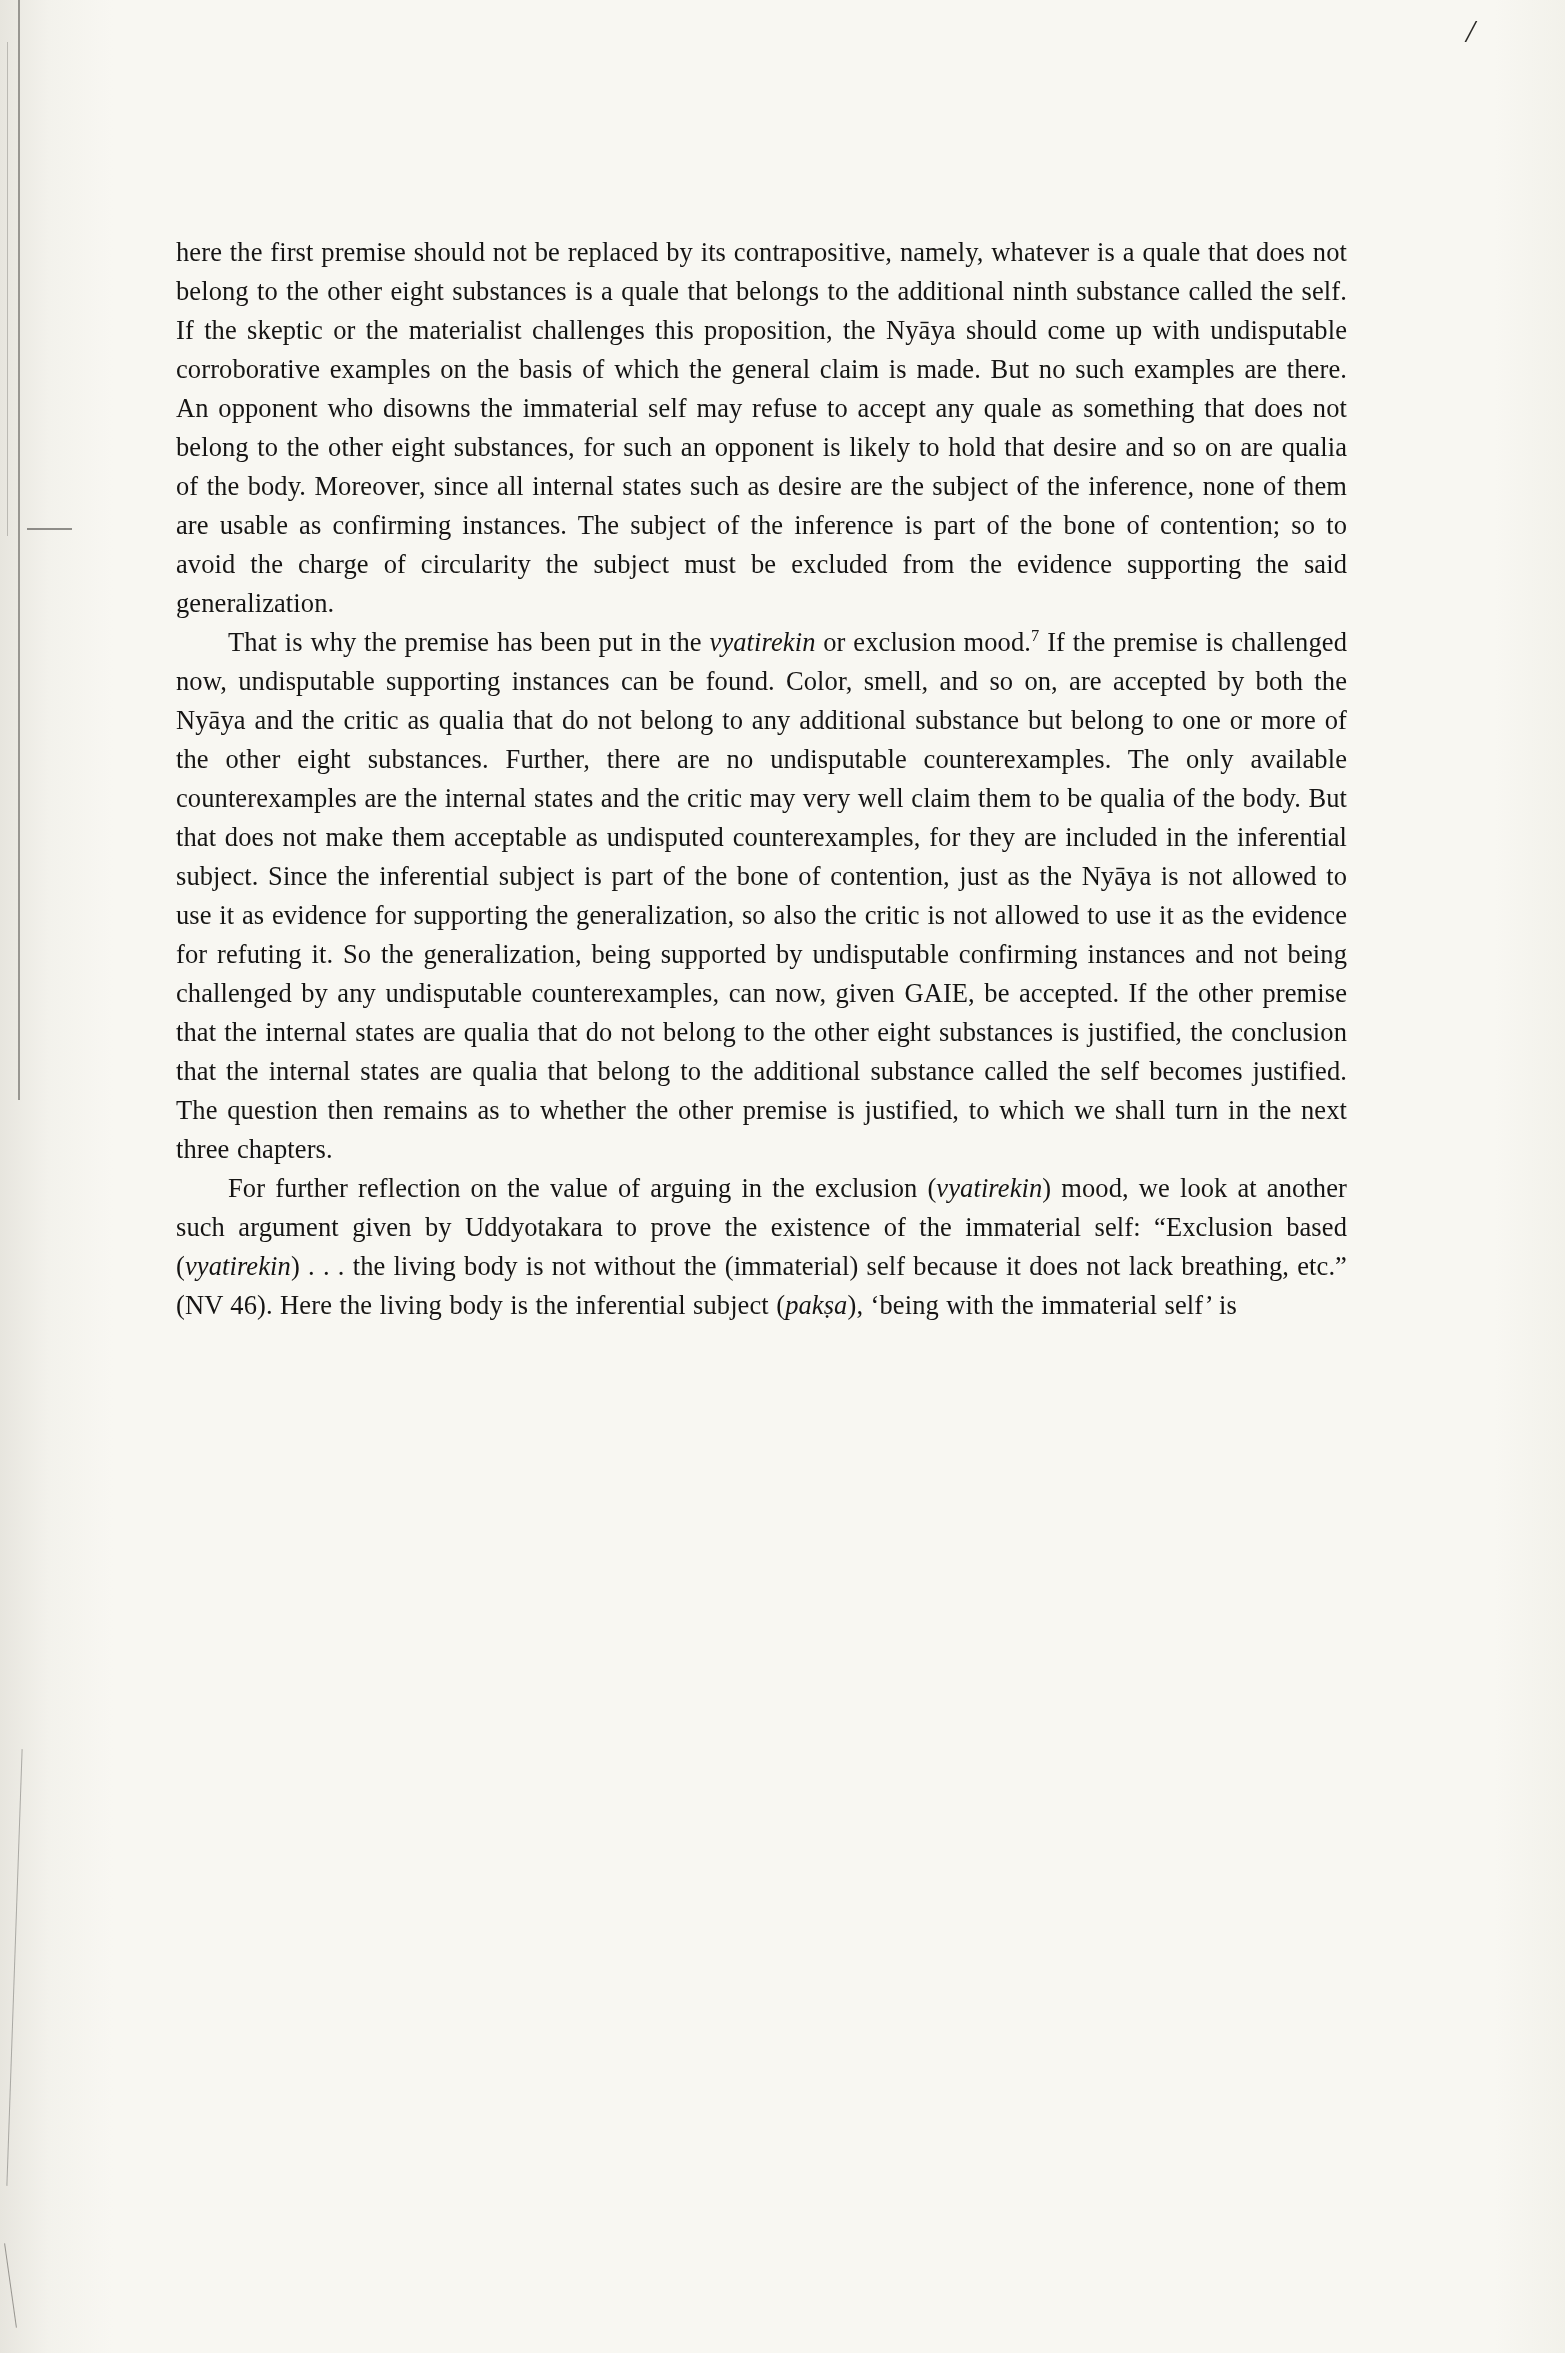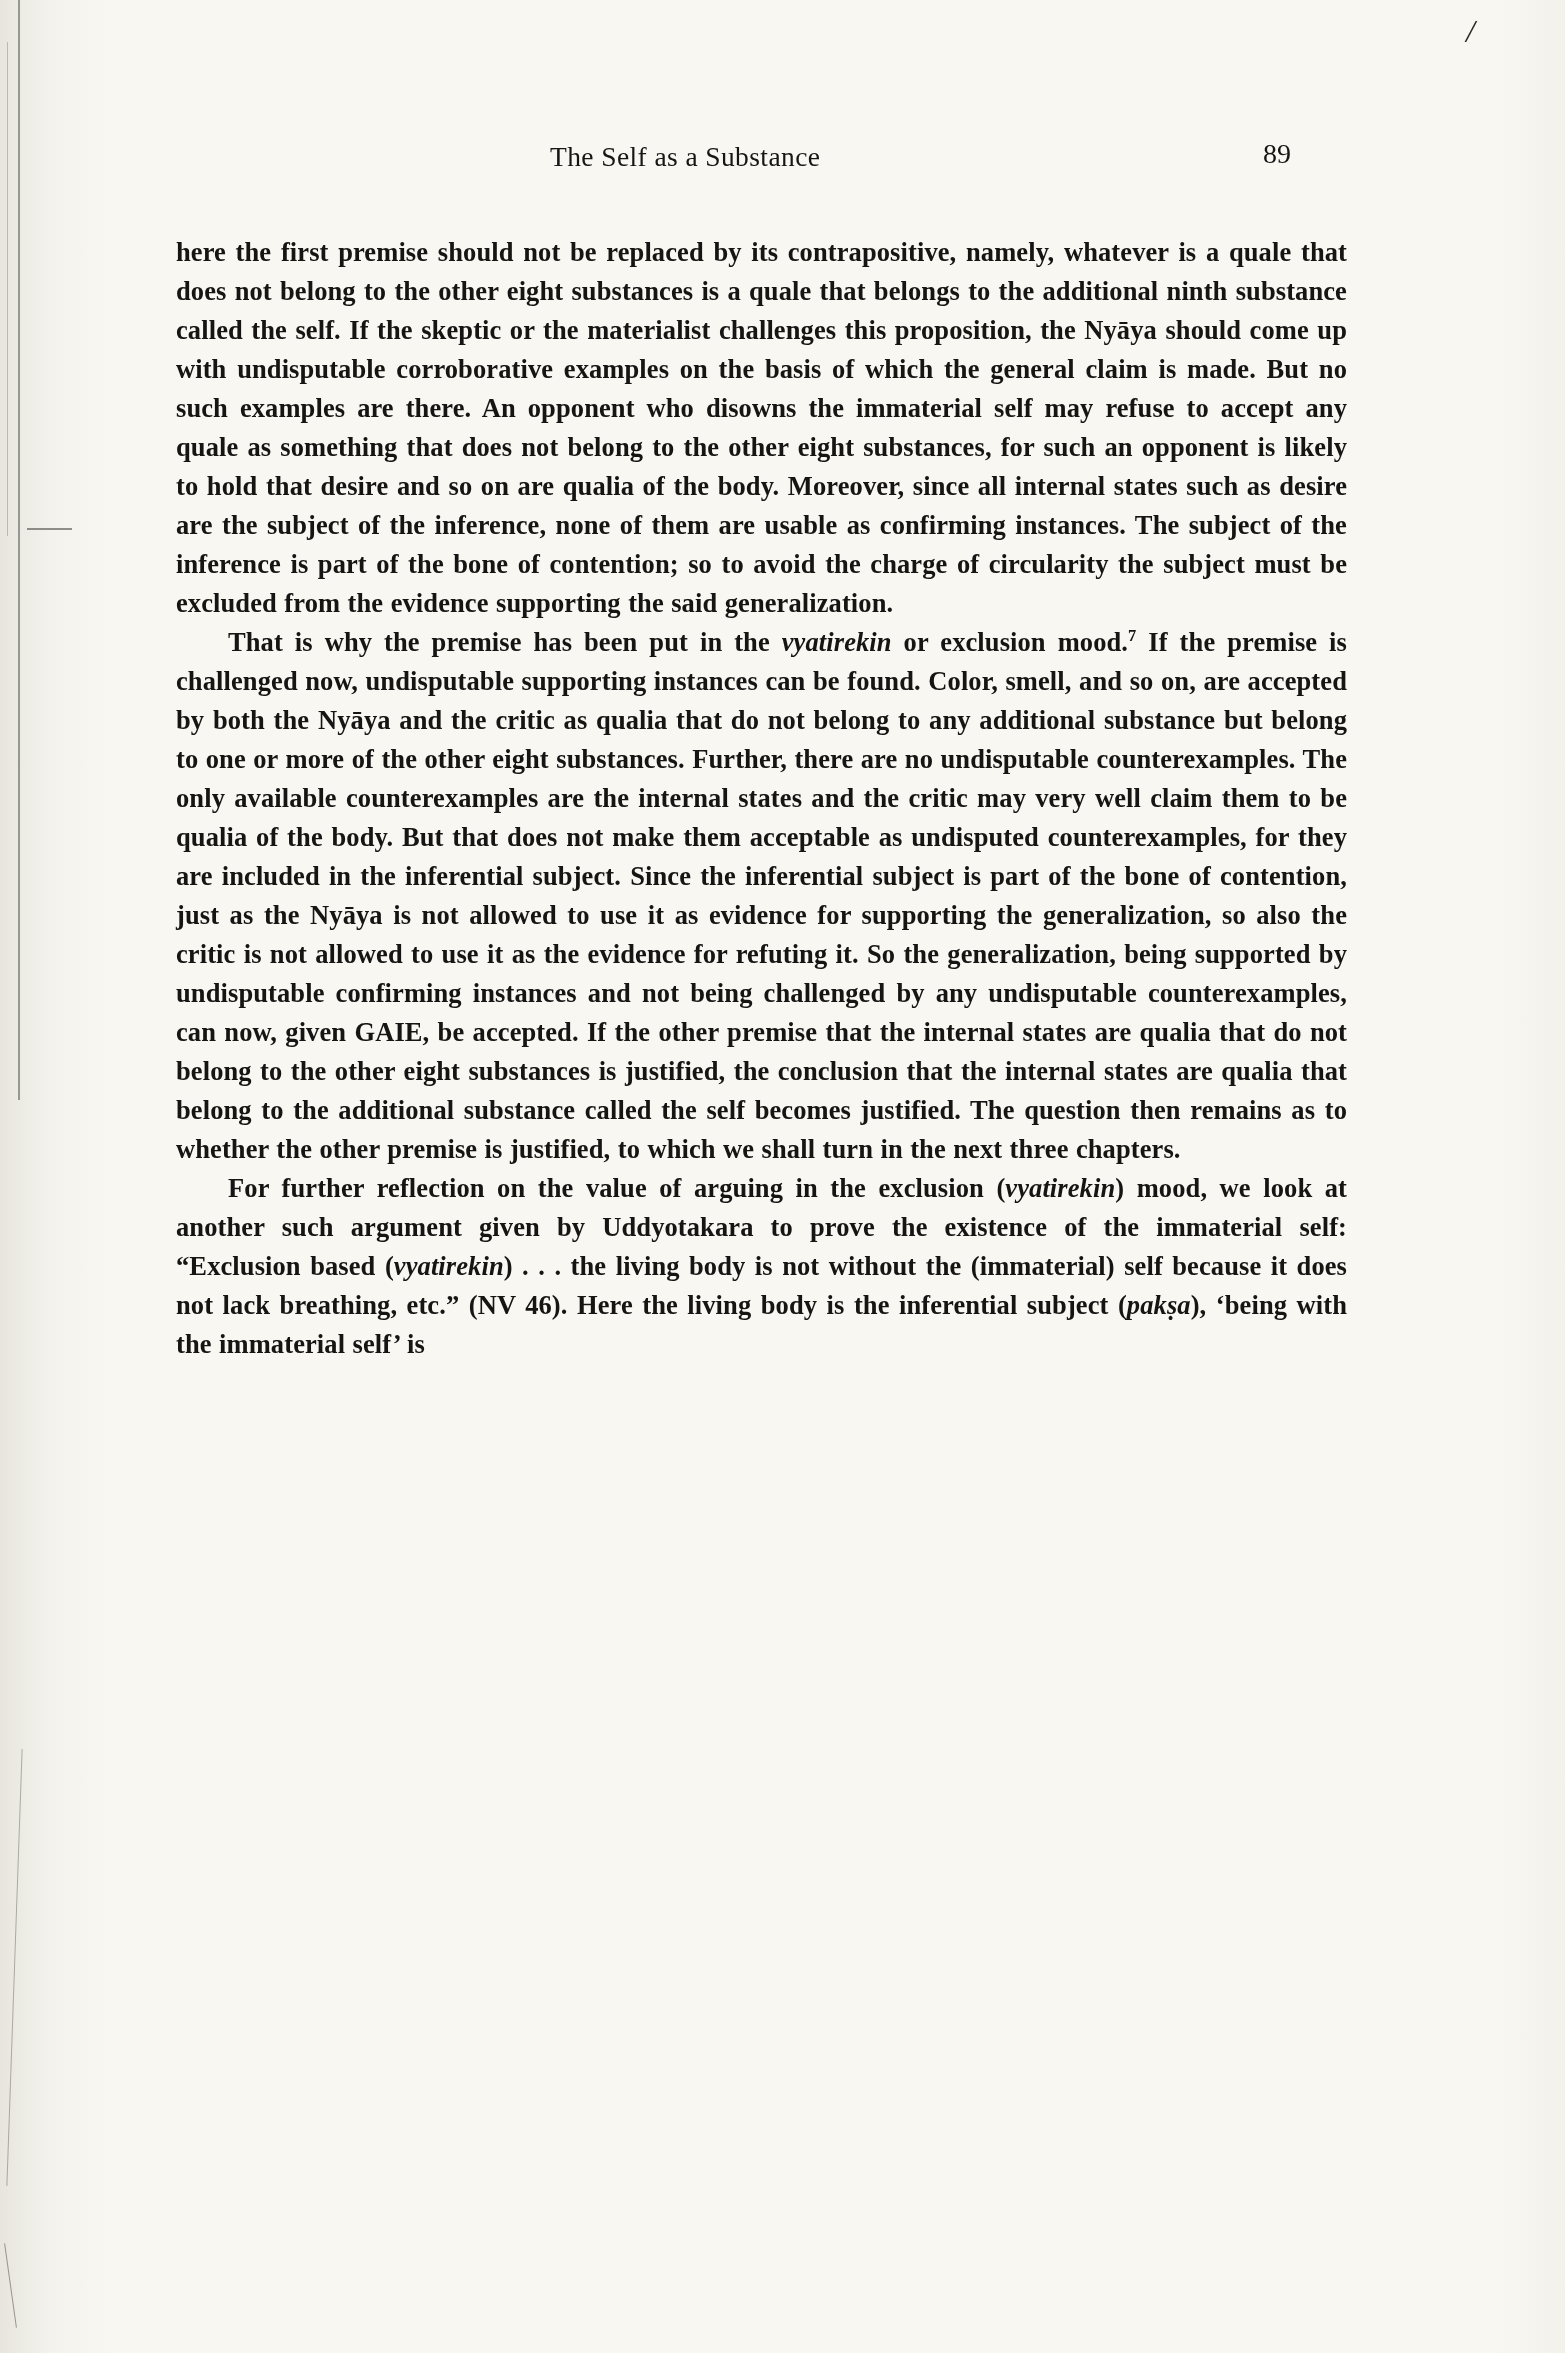--- a/index.html
+++ b/index.html
@@ -56,21 +56,20 @@
   .text-block {
     position: absolute;
     left: 176px;
     top: 233px;
     width: 1171px;
     font-size: 26.5px;
     line-height: 39px;
     text-align: justify;
     letter-spacing: 0.1px;
     word-spacing: 0.7px;
-    font-weight: bold;
   }
   .para { margin: 0; }
   .para.indent { text-indent: 52px; }
   .para em { font-style: italic; }
   .para sup {
     font-size: 62%;
     vertical-align: super;
     line-height: 0;
   }
 </style>
@@ -80,24 +79,20 @@
 <div class="page">
 
   <div class="artifact left-line-1"></div>
   <div class="artifact left-line-2"></div>
   <div class="artifact left-line-3"></div>
   <div class="artifact left-dash"></div>
   <div class="artifact bottom-hook"></div>
 
   <div class="corner-mark">/</div>
 
-  <header class="page-header">
-    <span class="running-head">The Self as a Substance</span>
-    <span class="page-number">89</span>
-  </header>
 
   <main class="text-block">
     <p class="para"><span>here the first premise should not be replaced by its contrapositive, namely, whatever is a quale that does not belong to the other eight substances is a quale that belongs to the additional ninth substance called the self. If the skeptic or the materialist challenges this proposition, the Nyāya should come up with undisputable corroborative examples on the basis of which the general claim is made. But no such examples are there. An opponent who disowns the immaterial self may refuse to accept any quale as something that does not belong to the other eight substances, for such an opponent is likely to hold that desire and so on are qualia of the body. Moreover, since all internal states such as desire are the subject of the inference, none of them are usable as confirming instances. The subject of the inference is part of the bone of contention; so to avoid the charge of circularity the subject must be excluded from the evidence supporting the said generalization.</span></p>
     <p class="para indent"><span>That is why the premise has been put in the </span><em>vyatirekin</em><span> or exclusion mood.</span><sup>7</sup><span> If the premise is challenged now, undisputable supporting instances can be found. Color, smell, and so on, are accepted by both the Nyāya and the critic as qualia that do not belong to any additional substance but belong to one or more of the other eight substances. Further, there are no undisputable counterexamples. The only available counterexamples are the internal states and the critic may very well claim them to be qualia of the body. But that does not make them acceptable as undisputed counterexamples, for they are included in the inferential subject. Since the inferential subject is part of the bone of contention, just as the Nyāya is not allowed to use it as evidence for supporting the generalization, so also the critic is not allowed to use it as the evidence for refuting it. So the generalization, being supported by undisputable confirming instances and not being challenged by any undisputable counterexamples, can now, given GAIE, be accepted. If the other premise that the internal states are qualia that do not belong to the other eight substances is justified, the conclusion that the internal states are qualia that belong to the additional substance called the self becomes justified. The question then remains as to whether the other premise is justified, to which we shall turn in the next three chapters.</span></p>
     <p class="para indent"><span>For further reflection on the value of arguing in the exclusion (</span><em>vyatirekin</em><span>) mood, we look at another such argument given by Uddyotakara to prove the existence of the immaterial self: “Exclusion based (</span><em>vyatirekin</em><span>) . . . the living body is not without the (immaterial) self because it does not lack breathing, etc.” (NV 46). Here the living body is the inferential subject (</span><em>pakṣa</em><span>), ‘being with the immaterial self’ is</span></p>
   </main>
 
 </div>
 
 

